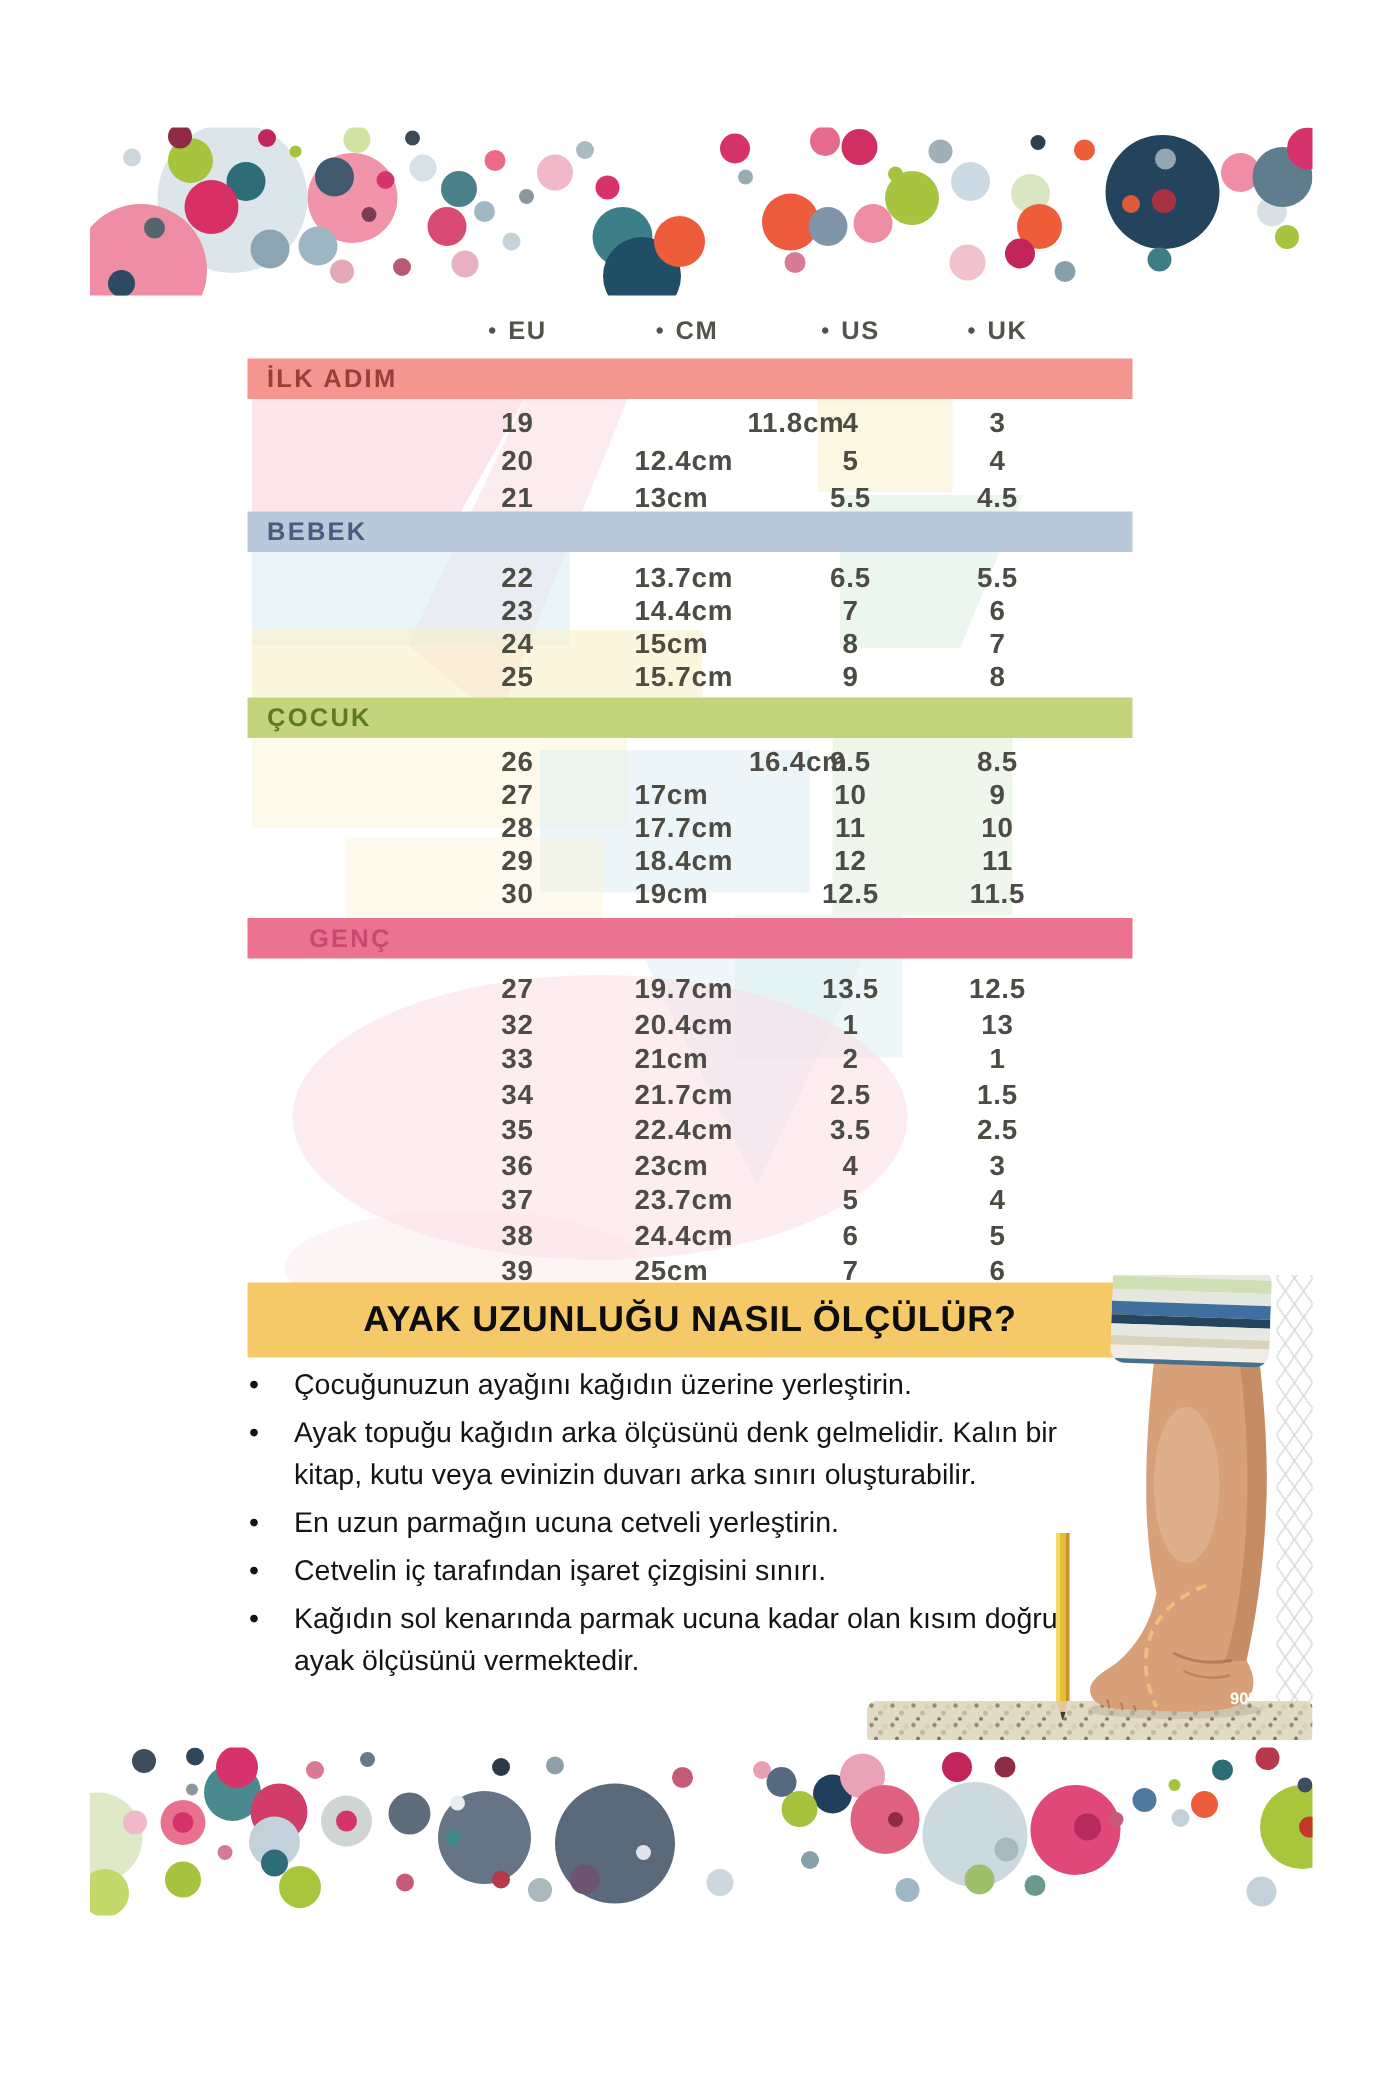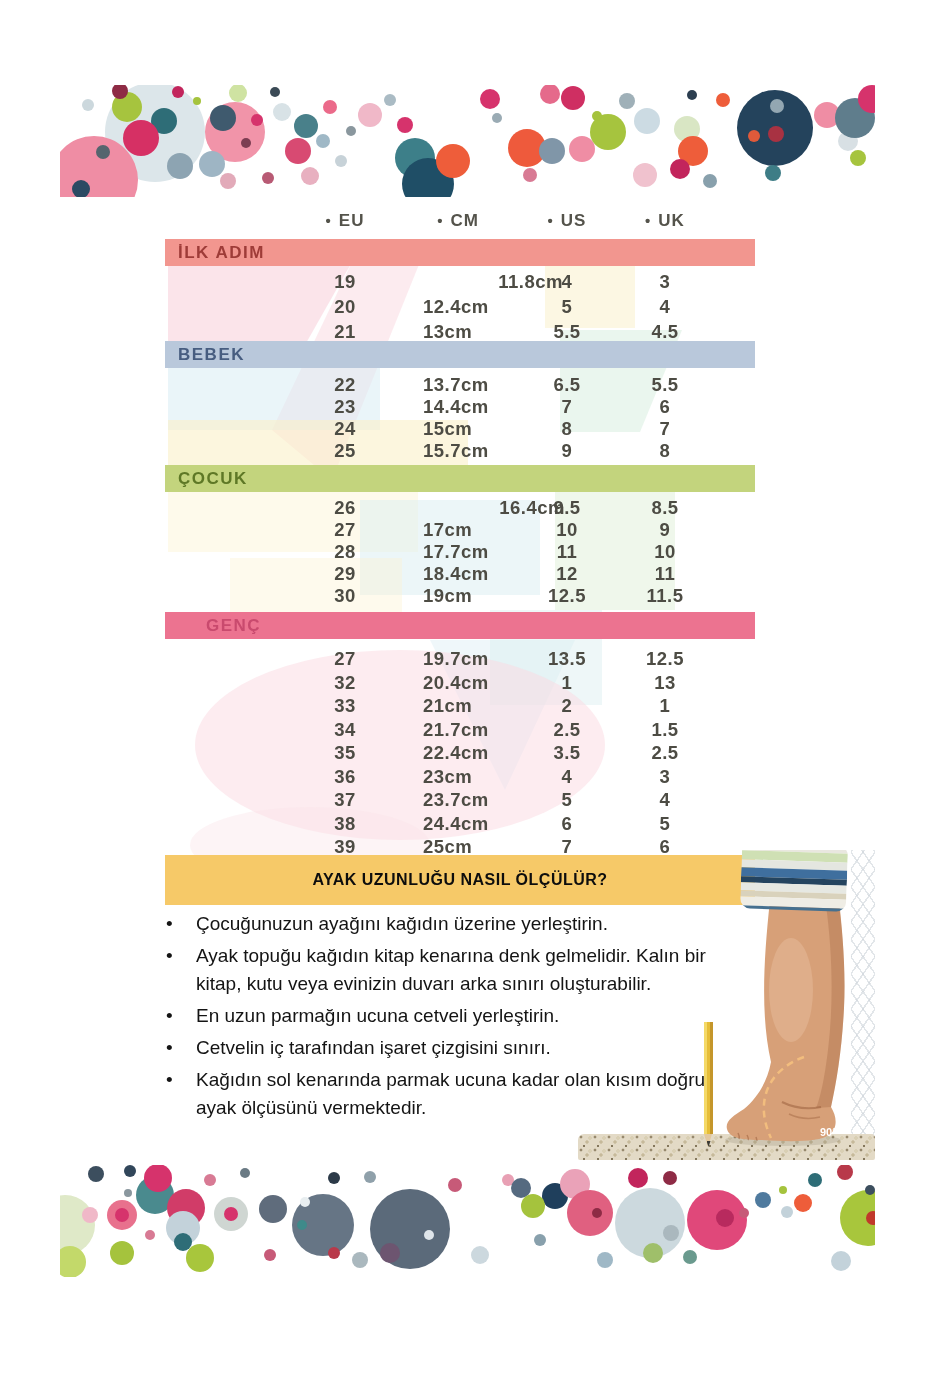--- a/index.html
+++ b/index.html
@@ -29,21 +29,21 @@
   .rows{position:absolute; left:0; width:590px;}
   .size-row{position:relative; width:590px;}
   .cell{
     position:absolute; top:0; font-size:18.5px; font-weight:600; color:#4d4c44; letter-spacing:.5px;
   }
 
   
   .howto-bar{
     position:absolute; left:165px; top:855px; width:590px; height:50px;
     display:flex; align-items:center; justify-content:center;
-    font-size:16px; font-weight:800; color:#0d0d0d; letter-spacing:.5px;
+    font-size:24px; font-weight:800; color:#0d0d0d; letter-spacing:.5px;
   }
   .bullets{position:absolute; left:166px; top:910px; width:556px; z-index:3;}
   .bullet-item{display:flex; margin-bottom:4px;}
   .bullet-item .marker{width:30px; flex:0 0 30px; font-size:19px; line-height:28px; color:#141414;}
   .bullet-item .btext{font-size:19px; line-height:28px; color:#141414;}
 
   
   .photo{position:absolute; left:558px; top:850px; width:317px; height:316px; z-index:1;}
   .lattice{
     position:absolute; left:293px; top:0; width:24px; height:300px; opacity:.75;
@@ -374,21 +374,21 @@
     </svg>
   </div>
 
   <div class="bullets" id="bullets">
       <div class="bullet-item">
         <span class="marker">•</span>
         <span class="btext">Çocuğunuzun ayağını kağıdın üzerine yerleştirin.</span>
       </div>
       <div class="bullet-item">
         <span class="marker">•</span>
-        <span class="btext">Ayak topuğu kağıdın kitap kenarına denk gelmelidir. Kalın bir kitap, kutu veya evinizin duvarı arka sınırı oluşturabilir.</span>
+        <span class="btext">Ayak topuğu kağıdın arka ölçüsünü denk gelmelidir. Kalın bir kitap, kutu veya evinizin duvarı arka sınırı oluşturabilir.</span>
       </div>
       <div class="bullet-item">
         <span class="marker">•</span>
         <span class="btext">En uzun parmağın ucuna cetveli yerleştirin.</span>
       </div>
       <div class="bullet-item">
         <span class="marker">•</span>
         <span class="btext">Cetvelin iç tarafından işaret çizgisini sınırı.</span>
       </div>
       <div class="bullet-item">

